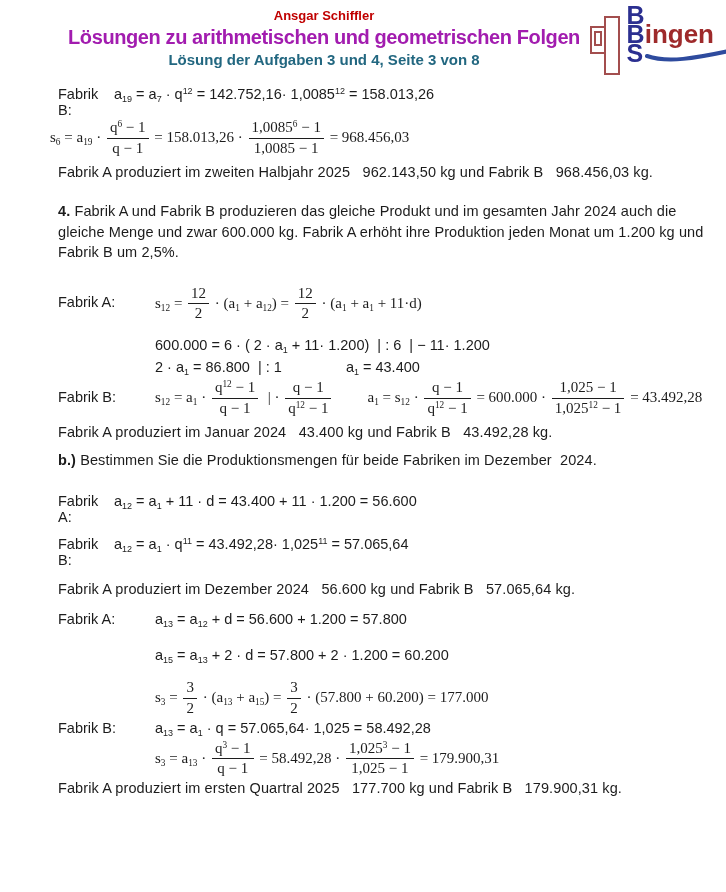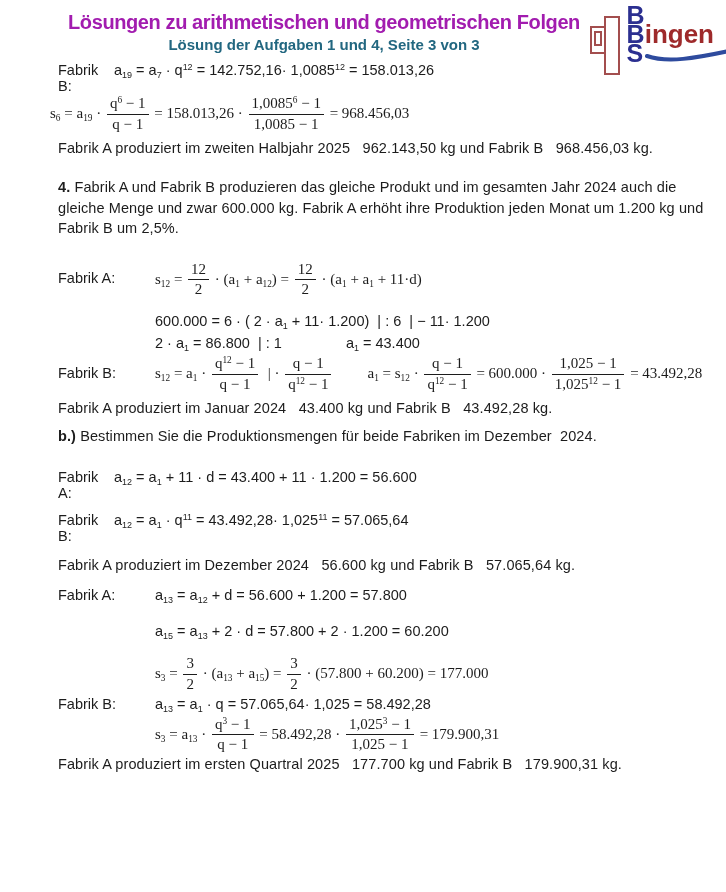--- a/index.html
+++ b/index.html
@@ -11,21 +11,21 @@
   .title{font:bold 20px "Liberation Sans",sans-serif;letter-spacing:-0.4px;color:#a21caf;margin-top:3px;}
   .subtitle{font:bold 15px "Liberation Sans",sans-serif;color:var(--subtitle-teal,#226780);margin-top:2px;}
   
   .logo{position:absolute;top:6px;right:8px;display:flex;align-items:flex-start;}
   .building{margin-top:8px;margin-right:2px;}
   .letters{position:relative;font-family:"Liberation Sans",sans-serif;font-weight:bold;
            color:var(--logo-blue,#2b2f90);line-height:19px;font-size:25px;padding-right:4px;}
   .letters .ingen{color:var(--logo-red,#9e2a2b);font-size:26px;letter-spacing:0;}
   .swoosh{position:absolute;left:18px;bottom:1px;}
   
-  .rows{margin-top:9px;padding-right:4px;}
+  .rows{margin-top:18px;padding-right:4px;}
   .row{display:flex;align-items:baseline;margin-top:0;}
   .ind0{padding-left:58px;}
   .ind1{padding-left:155px;}
   .ind2{padding-left:50px;}
   .lbl{flex:0 0 auto;font:14.5px "Liberation Sans",sans-serif;}
   .lbl-sm{width:56px;}
   .lbl-lg{width:97px;}
   .content{min-width:0;}
   .txt{font:14.5px/1.42 "Liberation Sans",sans-serif;white-space:pre-wrap;letter-spacing:0.1px;}
   .txt b{font-weight:bold;}
@@ -61,22 +61,23 @@
   .rows>:nth-child(19){margin-top:0}
   .rows>:nth-child(20){margin-top:2px}
   .rows>:nth-child(21){margin-top:16px}
 </style>
 </head>
 <body>
 
 <div class="page">
 
   <div class="header">
+    <div class="author">Ansgar Schiffler</div>
     <div class="title">Lösungen zu arithmetischen und geometrischen Folgen</div>
-    <div class="subtitle">Lösung der Aufgaben  1 und 4, Seite 3 von 3</div>
+    <div class="subtitle">Lösung der Aufgaben  3 und 4, Seite 3 von 8</div>
   </div>
 
   <div class="logo">
     <svg class="building" width="36" height="64" viewBox="0 0 36 64">
       <rect x="16" y="3" width="14" height="57" fill="none" stroke="#a34e4e" stroke-width="2"></rect>
       <rect x="2" y="13" width="14" height="26" fill="none" stroke="#a34e4e" stroke-width="2"></rect>
       <rect x="6" y="18" width="6" height="13" fill="none" stroke="#a34e4e" stroke-width="2"></rect>
     </svg>
     <div class="letters">
       <div>B</div>

